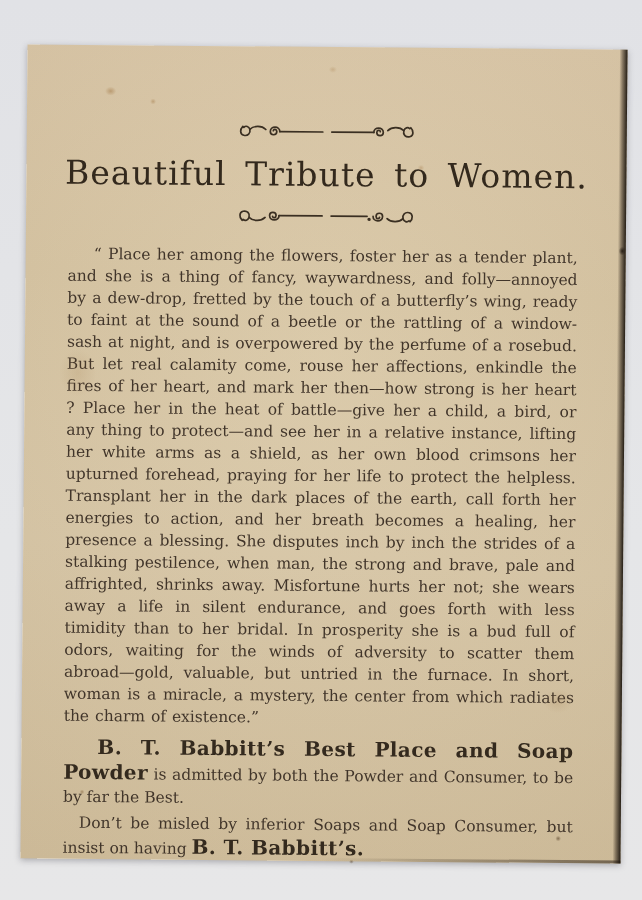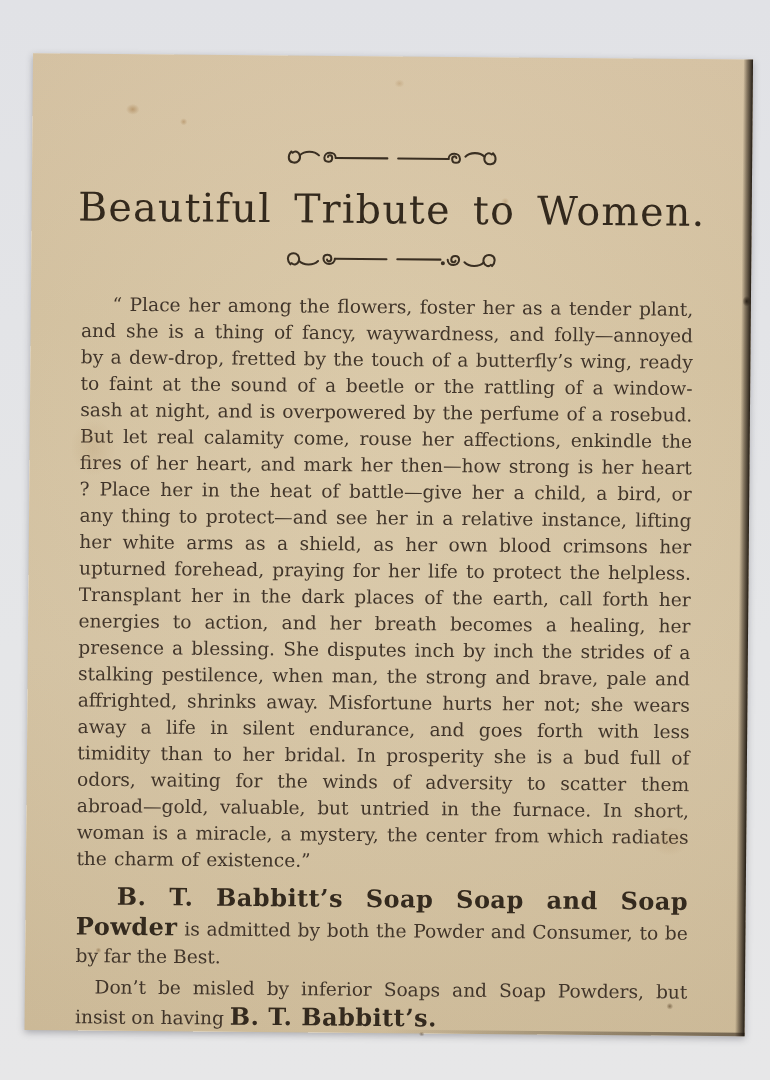--- a/index.html
+++ b/index.html
@@ -86,26 +86,26 @@
         <path d="M136 14 C136 8.2 145.5 8.2 145.5 14 C145.5 18.3 139 18.3 139 14 C139 11.3 142.5 11.3 142.5 13.2"></path>
         <path d="M150 12 C154 8 162 8 166 12"></path>
         <path d="M173 9 C176 12 176 17 172 18 C168 19 165 16 166 12 C167 9 170 8 172 10"></path>
         <circle cx="132" cy="11" r="1.7" fill="#3a2f22" stroke="none"></circle>
       </g>
     </svg>
 
     <p class="quote">“ Place her among the flowers, foster her as a tender plant, and she is a thing of fancy, waywardness, and folly—annoyed by a dew-drop, fretted by the touch of a butterfly’s wing, ready to faint at the sound of a beetle or the rattling of a window-sash at night, and is overpowered by the perfume of a rosebud.  But let real calamity come, rouse her affections, enkindle the fires of her heart, and mark her then—how strong is her heart ?  Place her in the heat of battle—give her a child, a bird, or any thing to protect—and see her in a relative instance, lifting her white arms as a shield, as her own blood crimsons her upturned forehead, praying for her life to protect the helpless.  Transplant her in the dark places of the earth, call forth her energies to action, and her breath becomes a healing, her presence a blessing.  She disputes inch by inch the strides of a stalking pestilence, when man, the strong and brave, pale and affrighted, shrinks away.  Misfortune hurts her not; she wears away a life in silent endurance, and goes forth with less timidity than to her bridal.  In prosperity she is a bud full of odors, waiting for the winds of adversity to scatter them abroad—gold, valuable, but untried in the furnace.  In short, woman is a miracle, a mystery, the center from which radiates the charm of existence.”</p>
 
     <p class="promo promo-lead">
-      <span class="brand">B. T. Babbitt’s Soap Soap and Soap Powder</span>
+      <span class="brand">B. T. Babbitt’s Best Place and Soap Powder</span>
       <span>is admitted by both the Powder and Consumer, to be by far the Best.</span>
     </p>
 
     <p class="promo promo-warning">
-      <span>Don’t be misled by inferior Soaps and Soap Powders, but insist on having</span>
+      <span>Don’t be misled by inferior Soaps and Soap Consumer, but insist on having</span>
       <span class="brand">B. T. Babbitt’s.</span>
     </p>
 
     <div class="stain" style="left:76px;top:40px;width:15px;height:12px;background:radial-gradient(closest-side,rgba(152,106,52,0.45),transparent 75%);"></div>
     <div class="stain" style="left:122px;top:52px;width:8px;height:8px;background:radial-gradient(closest-side,rgba(152,106,52,0.40),transparent 75%);"></div>
     <div class="stain" style="left:300px;top:18px;width:11px;height:9px;background:radial-gradient(closest-side,rgba(160,118,66,0.28),transparent 75%);"></div>
     <div class="stain" style="left:390px;top:116px;width:9px;height:8px;background:radial-gradient(closest-side,rgba(152,106,52,0.30),transparent 75%);"></div>
     <div class="stain" style="left:592px;top:196px;width:9px;height:11px;background:radial-gradient(closest-side,rgba(28,20,12,0.85),transparent 80%);"></div>
     <div class="stain" style="left:28px;top:296px;width:50px;height:64px;background:radial-gradient(closest-side,rgba(150,110,58,0.14),transparent 75%);"></div>
     <div class="stain" style="left:516px;top:636px;width:40px;height:32px;background:radial-gradient(closest-side,rgba(150,110,58,0.16),transparent 75%);"></div>

